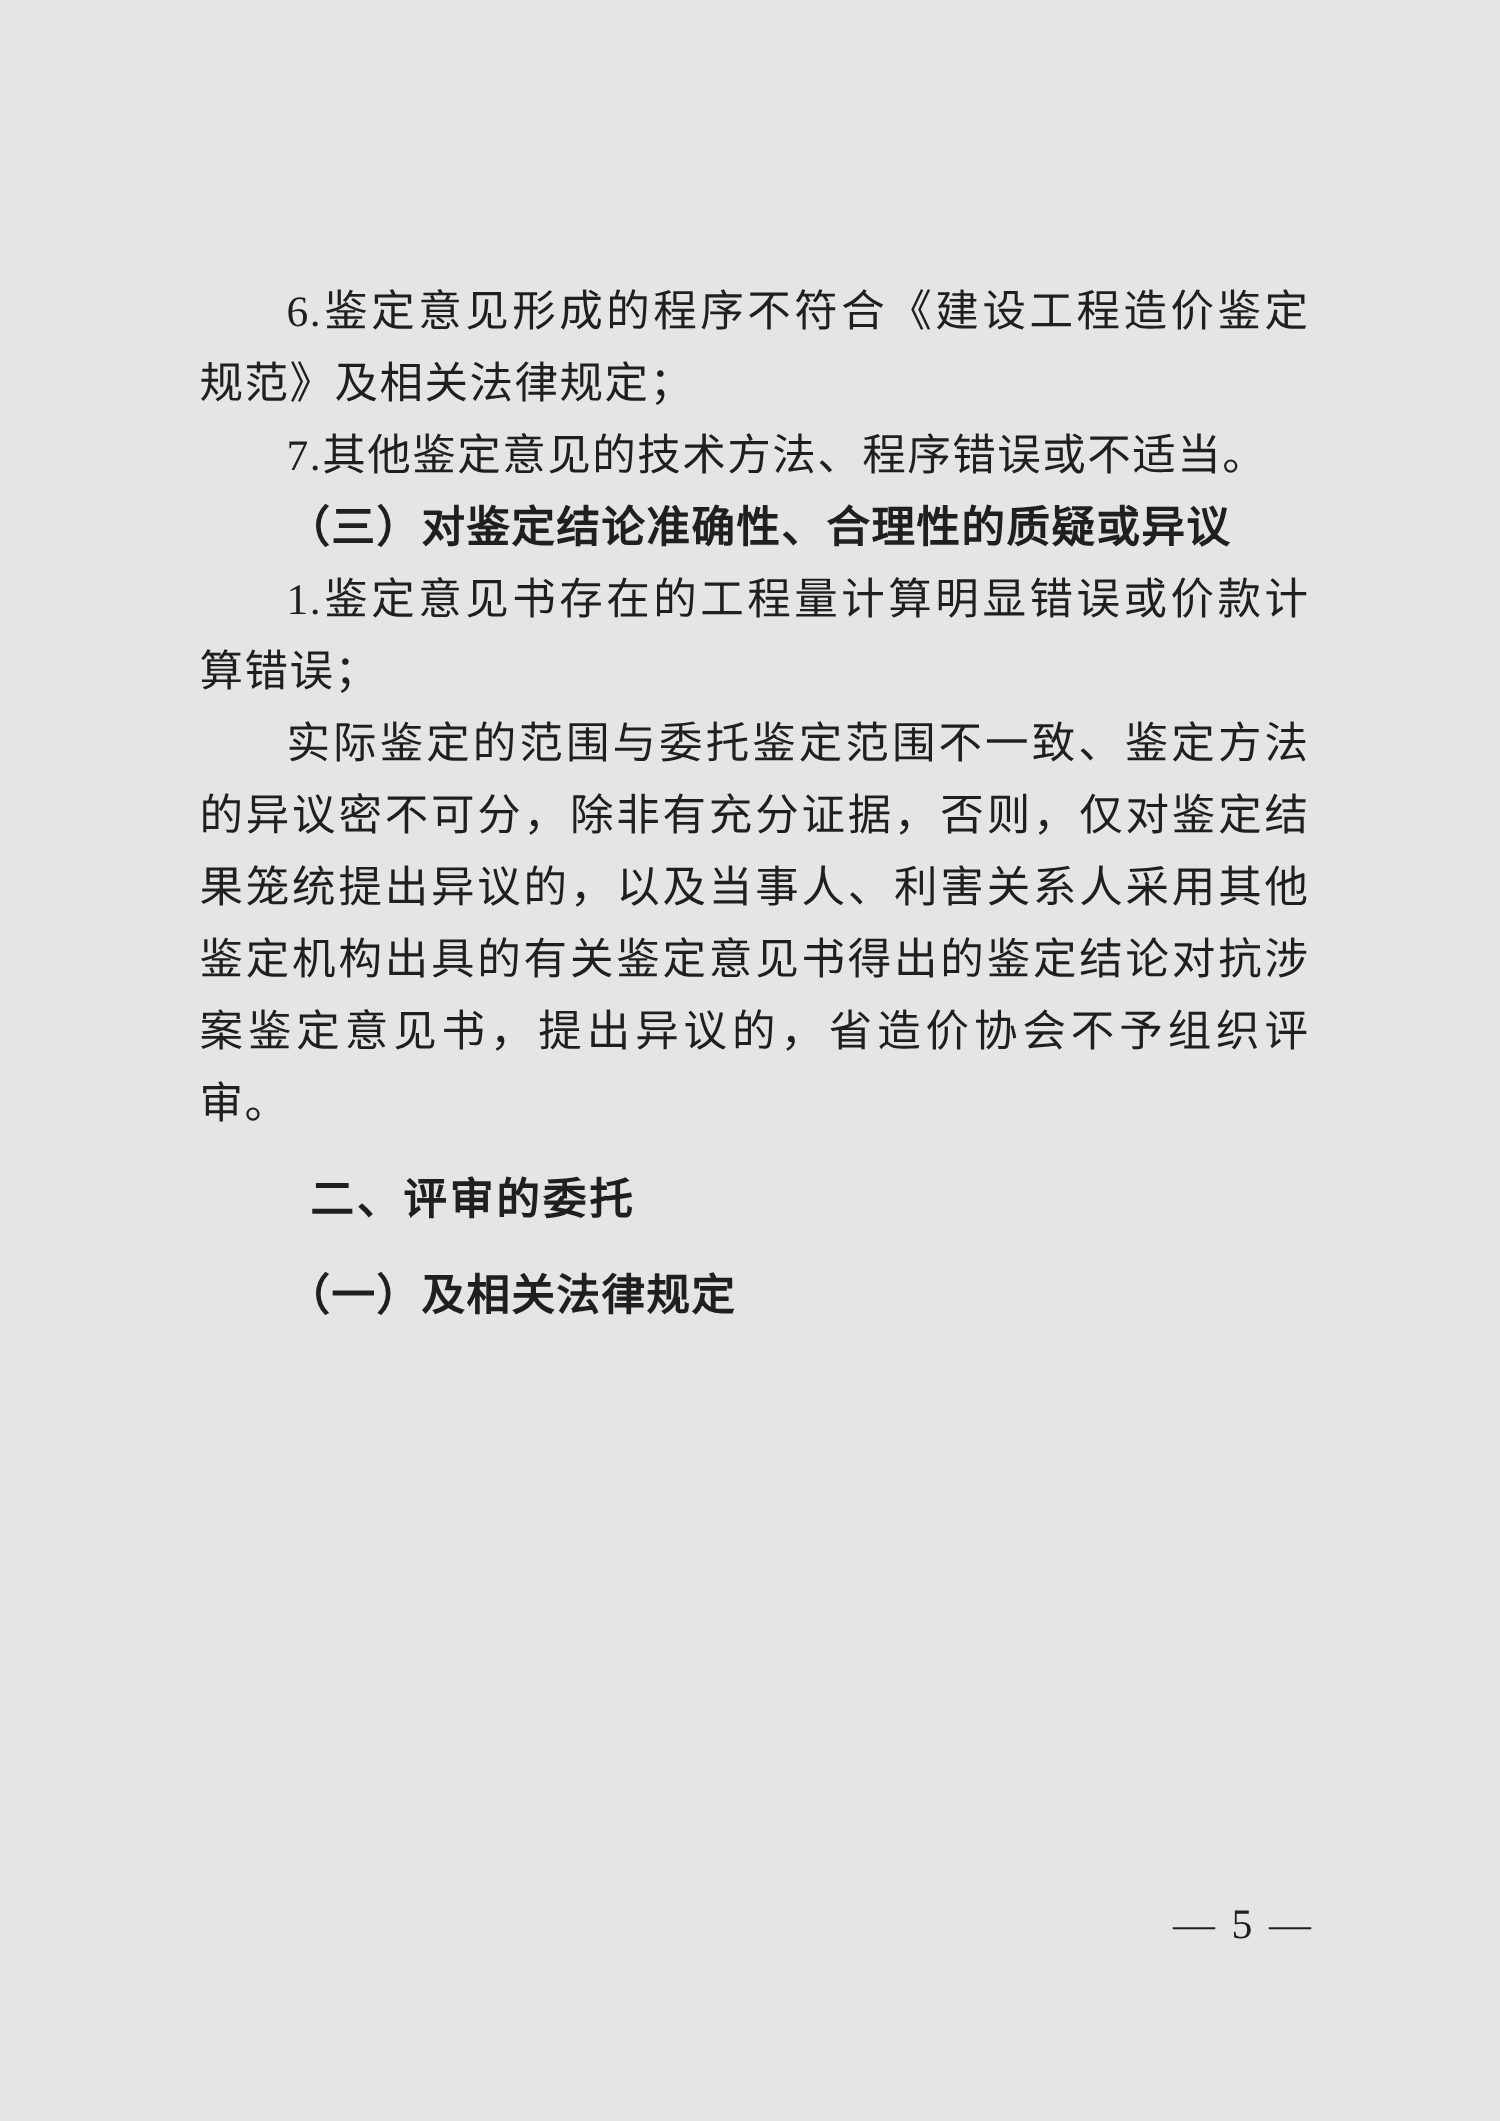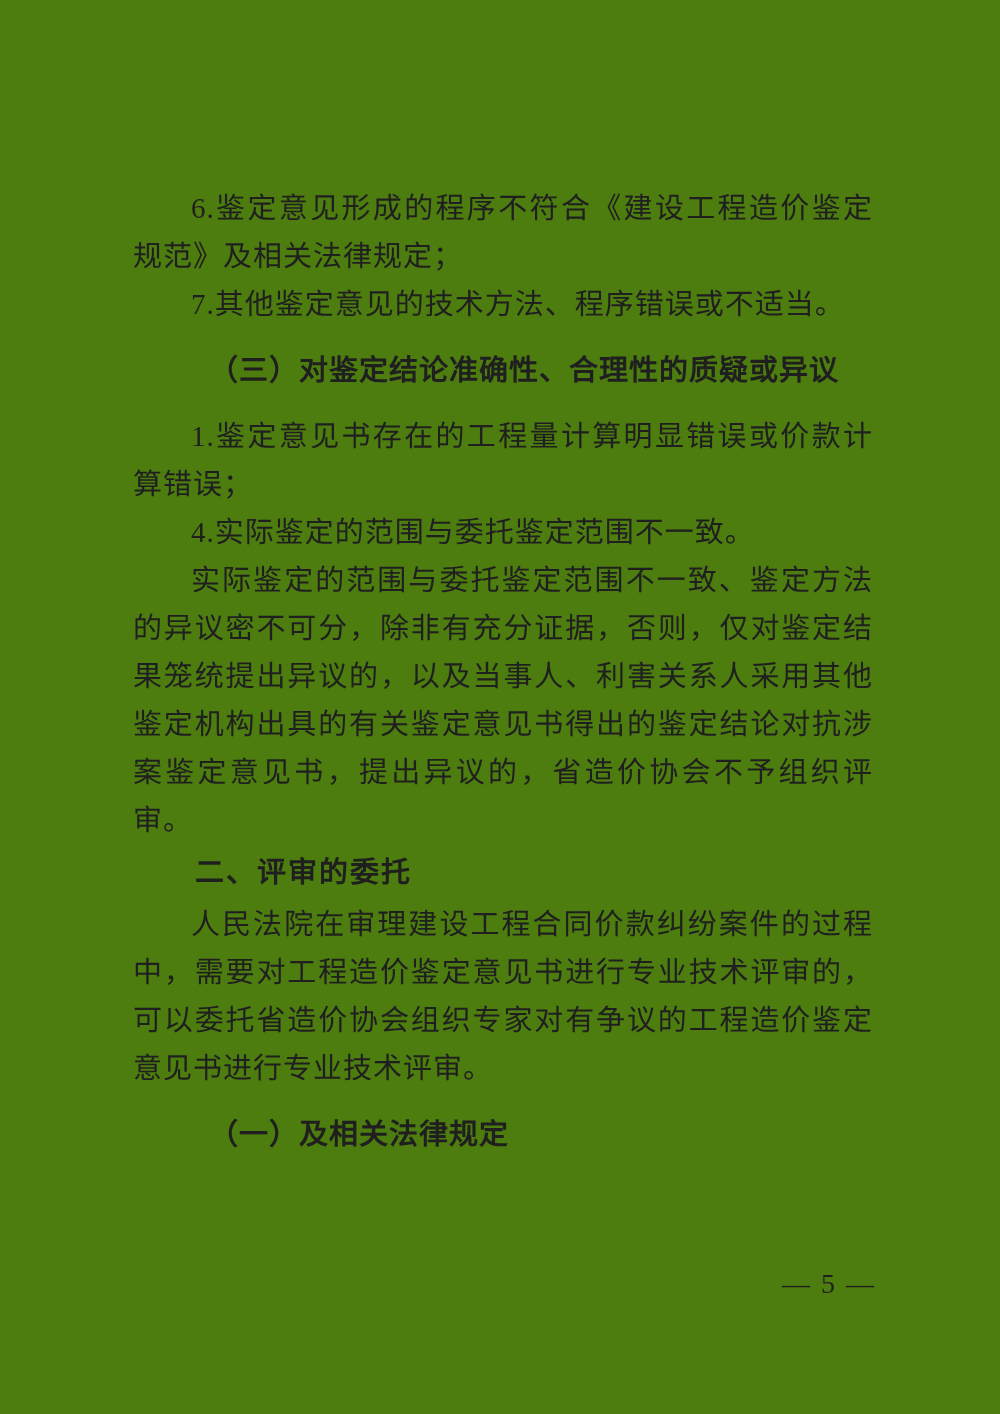--- a/index.html
+++ b/index.html
@@ -14,46 +14,46 @@
     font-family: "Liberation Serif", "DejaVu Serif", serif;
     color: #1f1f1f;
     overflow: hidden;
   }
   .page {
     position: absolute;
     left: 0;
     top: 0;
     width: 1000px;
     height: 1414px;
-    background: #4d7c0f;
+    background: #e5e5e5;
   }
   .content {
     position: absolute;
     left: 133px;
     top: 184px;
     width: 740px;
     font-size: 29px;
     line-height: 48px;
     text-align: justify;
     text-justify: inter-character;
     word-break: break-all;
   }
   .para {
     margin: 0;
     text-indent: 2em;
     letter-spacing: 1px;
   }
   .heading-sub {
-    margin: 18px;
+    margin: 0;
     text-indent: 2em;
     font-weight: bold;
     letter-spacing: 1px;
   }
   .heading-main {
-    margin: 4px;
+    margin: 16px;
     text-indent: 2em;
     font-weight: bold;
     font-family: "Liberation Sans", "DejaVu Sans", sans-serif;
     letter-spacing: 2px;
   }
   .page-number {
     position: absolute;
     right: 124px;
     top: 1264px;
     font-size: 28px;
@@ -65,21 +65,19 @@
 </style>
 </head>
 <body>
 
 <div class="page">
   <div class="content">
     <p class="para">6.鉴定意见形成的程序不符合《建设工程造价鉴定规范》及相关法律规定；</p>
     <p class="para">7.其他鉴定意见的技术方法、程序错误或不适当。</p>
     <p class="heading-sub">（三）对鉴定结论准确性、合理性的质疑或异议</p>
     <p class="para">1.鉴定意见书存在的工程量计算明显错误或价款计算错误；</p>
-    <p class="para">4.实际鉴定的范围与委托鉴定范围不一致。</p>
     <p class="para">实际鉴定的范围与委托鉴定范围不一致、鉴定方法的异议密不可分，除非有充分证据，否则，仅对鉴定结果笼统提出异议的，以及当事人、利害关系人采用其他鉴定机构出具的有关鉴定意见书得出的鉴定结论对抗涉案鉴定意见书，提出异议的，省造价协会不予组织评审。</p>
     <p class="heading-main">二、评审的委托</p>
-    <p class="para">人民法院在审理建设工程合同价款纠纷案件的过程中，需要对工程造价鉴定意见书进行专业技术评审的，可以委托省造价协会组织专家对有争议的工程造价鉴定意见书进行专业技术评审。</p>
     <p class="heading-sub">（一）及相关法律规定</p>
   </div>
 
   <div class="page-number">— 5 —</div>
 </div>
 
 </body></html>

